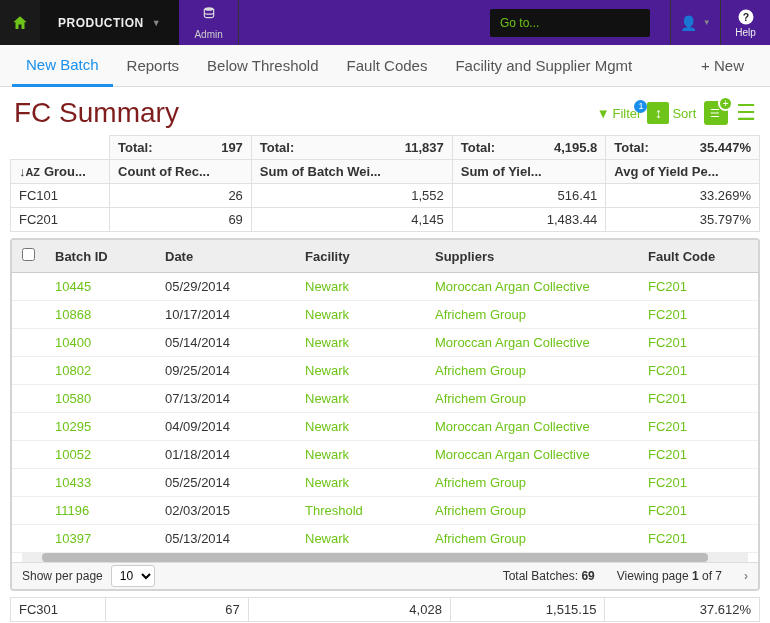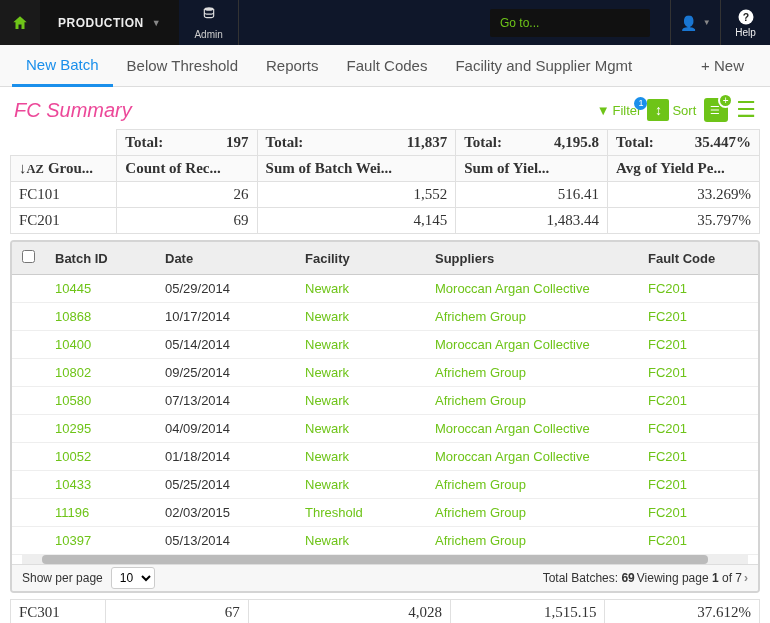--- a/index.html
+++ b/index.html
@@ -1,67 +1,67 @@
 <!DOCTYPE html>
 <html><head>
 <meta charset="utf-8">
 <style>
   * { box-sizing: border-box; margin: 0; padding: 0; }
   body { font-family: "Helvetica Neue", Arial, sans-serif; font-size: 13px; color: #333; background: #fff; width: 770px; }
   
   
-  .topbar { display: flex; align-items: center; background: #0f172a; height: 45px; color: #ccc; }
+  .topbar { display: flex; align-items: center; background: #4c1d95; height: 45px; color: #ccc; }
   .home-btn { width: 40px; height: 45px; display: flex; align-items: center; justify-content: center; background: #1a1a1a; }
   .prod-btn { padding: 0 18px; height: 45px; display: flex; align-items: center; background: #121212; font-weight: 600; font-size: 12px; letter-spacing: 0.5px; color: #eee; }
   .prod-btn .caret { margin-left: 8px; font-size: 9px; color: #888; }
   .admin-btn { width: 60px; height: 45px; display: flex; flex-direction: column; align-items: center; justify-content: center; font-size: 10px; color: #ccc; gap: 9px; border-right: 1px solid #333; }
   .tbspacer { flex: 1; }
   .goto { background: #111; height: 28px; width: 160px; padding: 0 10px; color: #6ec418; font-size: 12px; display: flex; align-items: center; border-radius: 2px; margin-right: 20px; }
   .user-btn { width: 50px; height: 45px; display: flex; align-items: center; justify-content: center; border-left: 1px solid #333; font-size: 14px; color: #ddd; }
   .user-btn .caret { margin-left: 5px; font-size: 8px; color: #888; }
   .help-btn { width: 50px; height: 45px; display: flex; flex-direction: column; align-items: center; justify-content: center; font-size: 10px; color: #eee; gap: 1px; border-left: 1px solid #333; }
   
   
   .tabs { display: flex; align-items: center; border-bottom: 1px solid #ddd; padding: 0 12px; height: 42px; background: #f9f9f9; }
   .tab { padding: 0 14px; height: 42px; display: flex; align-items: center; font-size: 15px; color: #555; cursor: pointer; }
   .tab.active { color: #1a8feb; border-bottom: 3px solid #1a8feb; font-weight: 500; }
   .tab-new { margin-left: auto; color: #555; }
   
   
   .head-row { display: flex; align-items: center; padding: 10px 14px 6px; }
-  .page-title { font-size: 20px; font-weight: 300; color: #ec4899; flex: 1; font-style: italic; }
+  .page-title { font-size: 28px; font-weight: 300; color: #7f1d1d; flex: 1; }
   .tool { display: flex; align-items: center; font-size: 13px; color: #6ec418; margin-left: 6px; gap: 3px; }
   .tool .ic { width: 22px; height: 22px; display: flex; align-items: center; justify-content: center; background: #6ec418; color: #fff; font-weight: bold; border-radius: 2px; font-size: 14px; }
   .filter-txt { color: #6ec418; }
   .badge { position: relative; }
   .badge::after { content: "1"; position: absolute; top: -6px; right: -6px; background: #1a8feb; color: #fff; font-size: 9px; width: 13px; height: 13px; border-radius: 50%; display: flex; align-items: center; justify-content: center; }
   .menu-ic { color: #6ec418; font-size: 22px; margin-left: 8px; }
   .add-ic { width: 24px; height: 24px; background: #6ec418; color: #fff; border-radius: 3px; display: flex; align-items: center; justify-content: center; margin-left: 8px; position: relative; }
   .add-ic::after { content: "+"; position: absolute; top: -5px; right: -5px; background: #6ec418; border: 2px solid #fff; width: 11px; height: 11px; border-radius: 50%; font-size: 10px; display: flex; align-items: center; justify-content: center; }
   
   
   .sum-outer { padding: 0 10px; }
-  .sum-table { width: 100%; border-collapse: collapse; font-size: 15px; font-family: Liberation Serif, serif; }
+  .sum-table { width: 100%; border-collapse: collapse; font-size: 13px; }
   .sum-table th, .sum-table td { border: 1px solid #e0e0e0; padding: 4px 8px; text-align: right; white-space: nowrap; overflow: hidden; }
   .sum-table th { font-weight: 600; background: #fafafa; }
   .sum-table .lbl { text-align: left; }
   .sum-table .tot-lbl { text-align: left; font-weight: 600; }
   .sum-table td:first-child { text-align: left; }
   .gr-head { display: flex; align-items: center; gap: 4px; }
   
   
   .detail-block { margin: 6px 10px; border: 2px solid #d4d4d4; border-radius: 4px; overflow: hidden; }
   .dt { width: 100%; border-collapse: collapse; font-size: 13px; padding-left: 25px; }
   .dt thead th { background: #eee; padding: 8px 10px; text-align: left; font-weight: 600; border-bottom: 1px solid #ccc; }
   .dt thead th:first-child { width: 22px; }
   .dt td { padding: 6px 10px; border-bottom: 1px solid #eee; color: #333; }
   .dt .lk { color: #6ec418; }
   .det-foot { display: flex; align-items: center; padding: 2px 10px; font-size: 12px; background: #f7f7f7; border-top: 1px solid #ddd; gap: 8px; }
   .det-foot .sel { border: 1px solid #ccc; padding: 2px 4px; font-size: 12px; background: #fff; border-radius: 3px; }
-  .det-foot .right { margin-left: auto; display: flex; align-items: center; gap: 2px; }
+  .det-foot .right { margin-left: auto; display: flex; align-items: center; gap: 22px; }
   .scrollbar { height: 9px; background: #eee; margin: 0 10px 0; position: relative; }
   .scrollbar .thumb { position: absolute; left: 20px; right: 40px; top: 0; height: 9px; background: #bbb; border-radius: 4px; }
   
   select { font-size: 12px; }
   input[type=checkbox] { margin: 0; }
 </style>
 </head>
 <body>
 
 <div class="topbar">
@@ -96,24 +96,24 @@
       </svg>
     <span>Help</span>
   </div>
 </div>
 
 <div class="tabs">
   <div class="tab active">
       <span>New Batch</span>
     </div>
   <div class="tab">
+      <span>Reports</span>
+    </div>
+  <div class="tab">
       <span>Below Threshold</span>
-    </div>
-  <div class="tab">
-      <span>Reports</span>
     </div>
   <div class="tab">
       <span>Fault Codes</span>
     </div>
   <div class="tab">
       <span>Facility and Supplier Mgmt</span>
     </div>
   <div class="tab tab-new">
       <span>+ New</span>
     </div>

